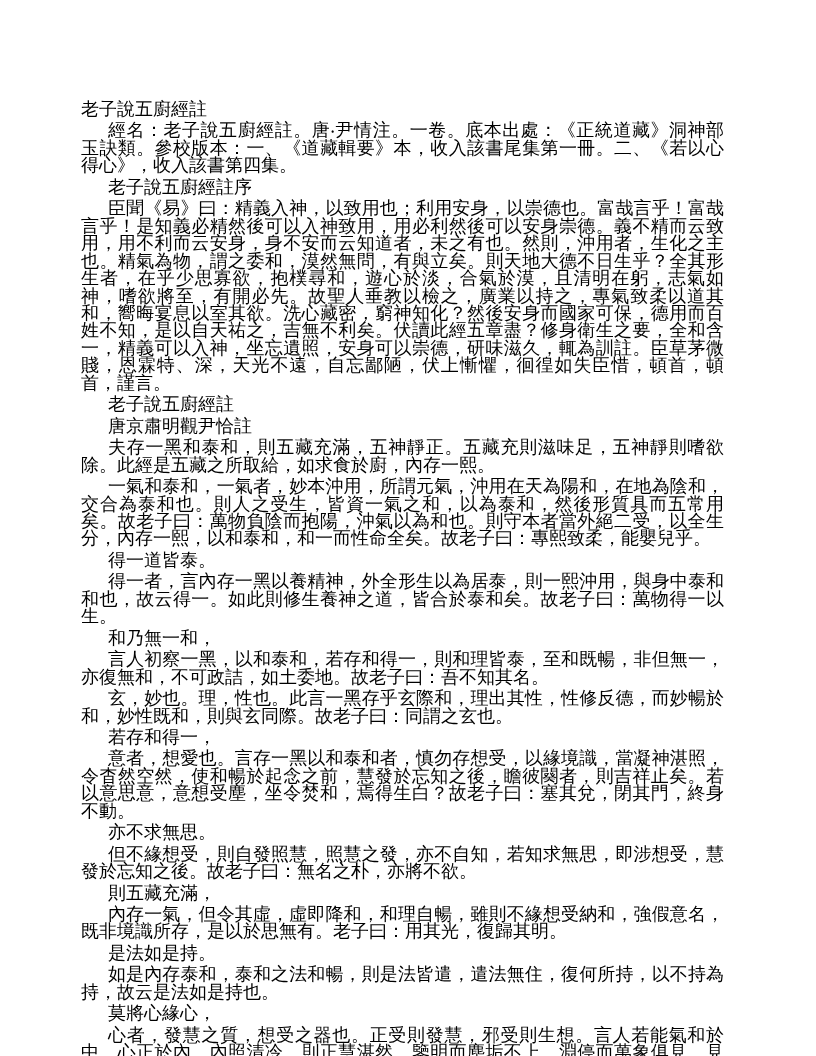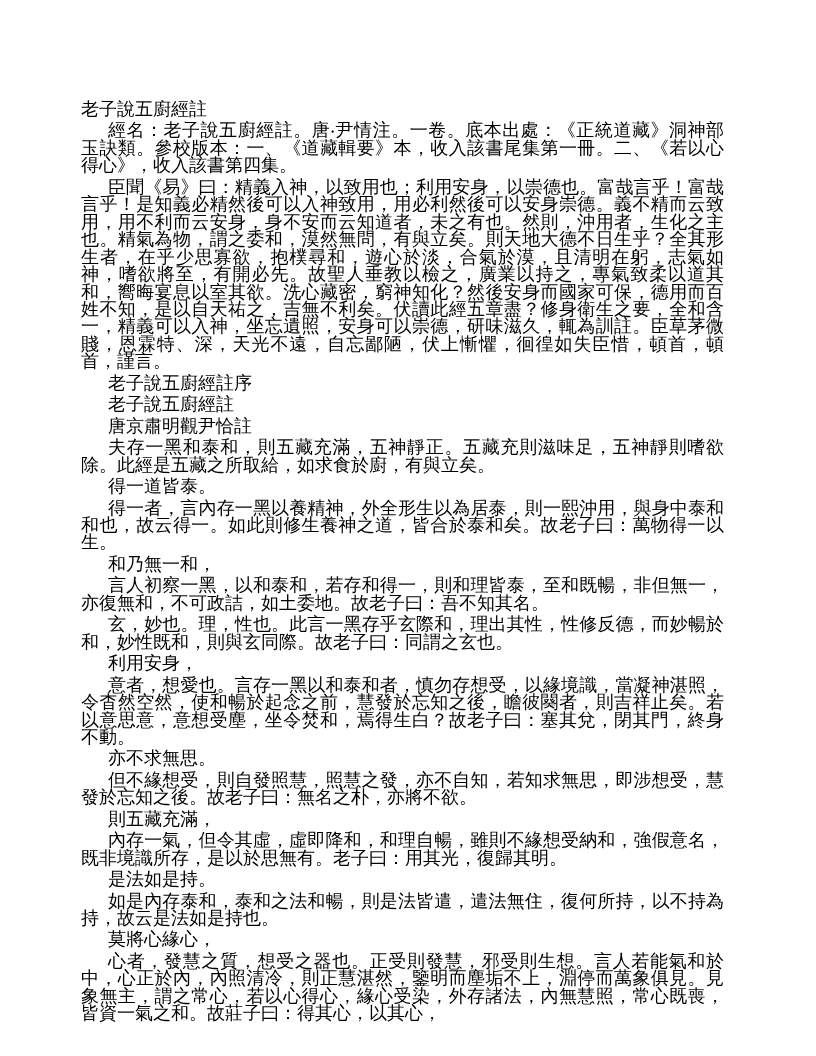--- a/index.html
+++ b/index.html
@@ -43,31 +43,32 @@
     text-indent: 0;
   }
 </style>
 </head>
 <body>
 
 <div class="page">
   <div class="text-block" id="text-body">
       <p class="para noindent">老子說五廚經註</p>
       <p class="para indent">經名：老子說五廚經註。唐‧尹情注。一卷。底本出處：《正統道藏》洞神部玉訣類。參校版本：一、《道藏輯要》本，收入該書尾集第一冊。二、《若以心得心》，收入該書第四集。</p>
+      <p class="para indent">老子說五廚經註序</p>
       <p class="para indent">臣聞《易》曰：精義入神，以致用也；利用安身，以崇德也。富哉言乎！富哉言乎！是知義必精然後可以入神致用，用必利然後可以安身崇德。義不精而云致用，用不利而云安身，身不安而云知道者，未之有也。然則，沖用者，生化之主也。精氣為物，謂之委和，漠然無問，有與立矣。則天地大德不日生乎？全其形生者，在乎少思寡欲，抱樸尋和，遊心於淡，合氣於漠，且清明在躬，志氣如神，嗜欲將至，有開必先。故聖人垂教以檢之，廣業以持之，專氣致柔以道其和，嚮晦宴息以室其欲。洗心藏密，窮神知化？然後安身而國家可保，德用而百姓不知，是以自天祐之，吉無不利矣。伏讀此經五章盡？修身衛生之要，全和含一，精義可以入神，坐忘遺照，安身可以崇德，研味滋久，輒為訓註。臣草茅微賤，恩霖特、深，天光不遠，自忘鄙陋，伏上慚懼，徊徨如失臣惜，頓首，頓首，謹言。</p>
-      <p class="para indent">老子說五廚經註序</p>
       <p class="para indent">老子說五廚經註</p>
       <p class="para indent">唐京肅明觀尹恰註</p>
-      <p class="para indent">夫存一黑和泰和，則五藏充滿，五神靜正。五藏充則滋味足，五神靜則嗜欲除。此經是五藏之所取給，如求食於廚，有與立矣。</p>
+      <p class="para indent">夫存一黑和泰和，則五藏充滿，五神靜正。五藏充則滋味足，五神靜則嗜欲除。此經是五藏之所取給，如求食於廚，內存一熙。</p>
+      <p class="para indent">一氣和泰和，一氣者，妙本沖用，所謂元氣，沖用在天為陽和，在地為陰和，交合為泰和也。則人之受生，皆資一氣之和，以為泰和，然後形質具而五常用矣。故老子曰：萬物負陰而抱陽，沖氣以為和也。則守本者當外絕二受，以全生分，內存一熙，以和泰和，和一而性命全矣。故老子曰：專熙致柔，能嬰兒乎。</p>
       <p class="para indent">得一道皆泰。</p>
       <p class="para indent">得一者，言內存一黑以養精神，外全形生以為居泰，則一熙沖用，與身中泰和和也，故云得一。如此則修生養神之道，皆合於泰和矣。故老子曰：萬物得一以生。</p>
       <p class="para indent">和乃無一和，</p>
       <p class="para indent">言人初察一黑，以和泰和，若存和得一，則和理皆泰，至和既暢，非但無一，亦復無和，不可政詰，如土委地。故老子曰：吾不知其名。</p>
       <p class="para indent">玄，妙也。理，性也。此言一黑存乎玄際和，理出其性，性修反德，而妙暢於和，妙性既和，則與玄同際。故老子曰：同謂之玄也。</p>
-      <p class="para indent">利用安身，</p>
+      <p class="para indent">若存和得一，</p>
       <p class="para indent">意者，想愛也。言存一黑以和泰和者，慎勿存想受，以緣境識，當凝神湛照，令杳然空然，使和暢於起念之前，慧發於忘知之後，瞻彼闋者，則吉祥止矣。若以意思意，意想受塵，坐令焚和，焉得生白？故老子曰：塞其兌，閉其門，終身不動。</p>
       <p class="para indent">亦不求無思。</p>
       <p class="para indent">但不緣想受，則自發照慧，照慧之發，亦不自知，若知求無思，即涉想受，慧發於忘知之後。故老子曰：無名之朴，亦將不欲。</p>
       <p class="para indent">則五藏充滿，</p>
       <p class="para indent">內存一氣，但令其虛，虛即降和，和理自暢，雖則不緣想受納和，強假意名，既非境識所存，是以於思無有。老子曰：用其光，復歸其明。</p>
       <p class="para indent">是法如是持。</p>
       <p class="para indent">如是內存泰和，泰和之法和暢，則是法皆遣，遣法無住，復何所持，以不持為持，故云是法如是持也。</p>
       <p class="para indent">莫將心緣心，</p>
       <p class="para indent">心者，發慧之質，想受之器也。正受則發慧，邪受則生想。言人若能氣和於中，心正於內，內照清冷，則正慧湛然，鑒明而塵垢不上，淵停而萬象俱見。見象無主，謂之常心，若以心得心，緣心受染，外存諸法，內無慧照，常心既喪，皆資一氣之和。故莊子曰：得其心，以其心，</p>
     </div>

